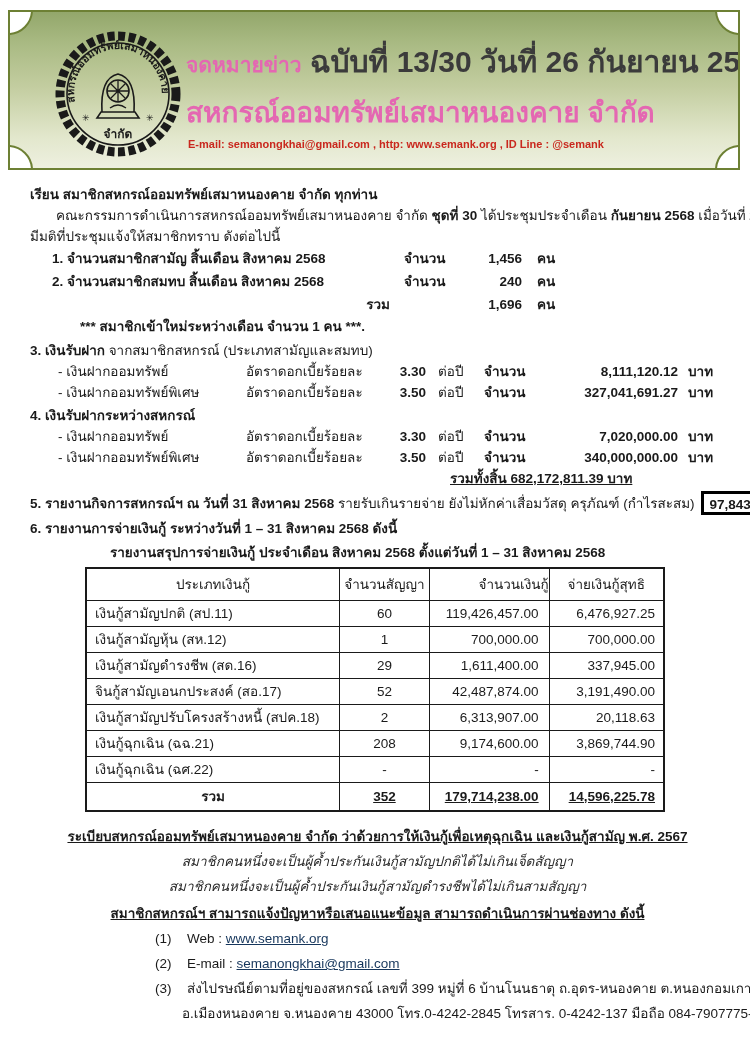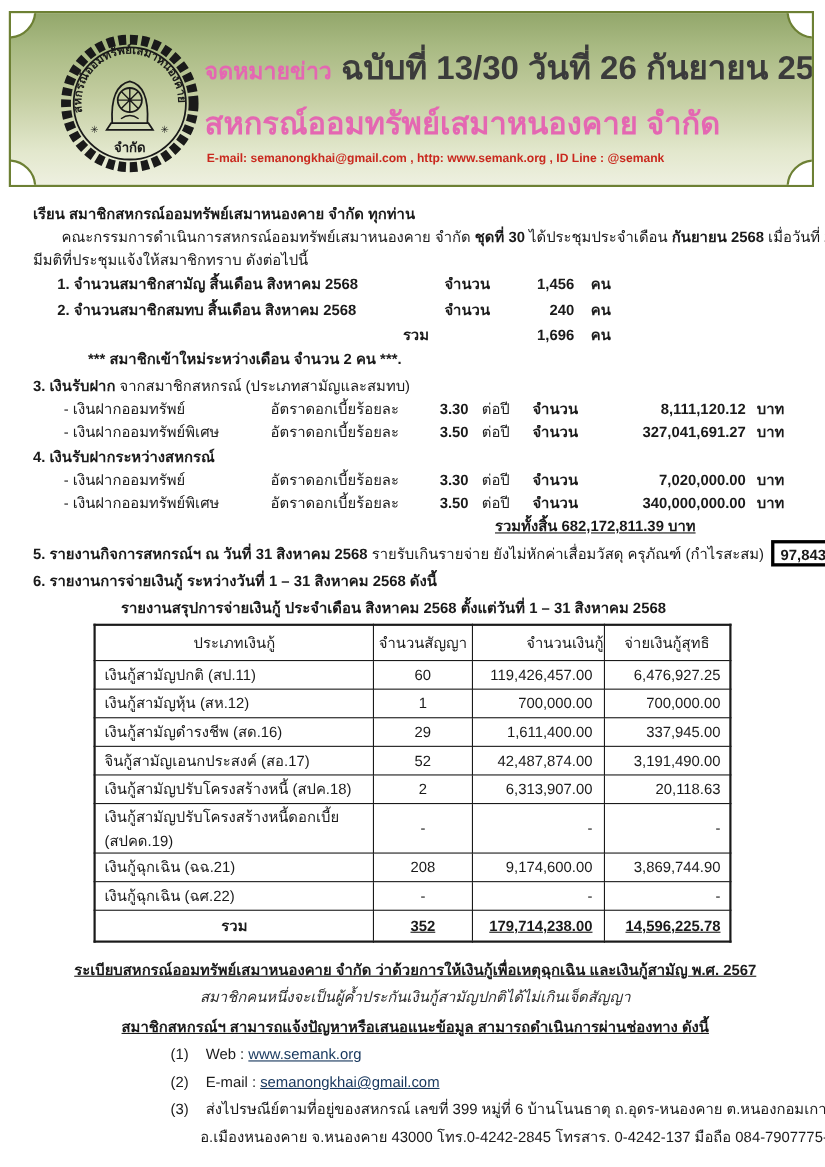--- a/index.html
+++ b/index.html
@@ -136,21 +136,21 @@
       <span class="m-qty">240</span>
       <span class="m-unit">คน</span>
     </div>
     <div class="ln tall row" style="padding-left:22px">
       <span class="m-label" style="text-align:right;padding-right:14px">รวม</span>
       <span class="m-qlabel"></span>
       <span class="m-qty">1,696</span>
       <span class="m-unit">คน</span>
     </div>
 
-    <div class="ln note">***  สมาชิกเข้าใหม่ระหว่างเดือน  จำนวน  2  คน  ***.</div>
+    <div class="ln note">***  สมาชิกเข้าใหม่ระหว่างเดือน  จำนวน  1  คน  ***.</div>
 
     <div class="ln" style="margin-top:3px"><span class="b">3.  เงินรับฝาก</span><span> จากสมาชิกสหกรณ์  (ประเภทสามัญและสมทบ)</span></div>
 
     <div class="ln row">
       <span class="d-name">-  เงินฝากออมทรัพย์</span>
       <span class="d-ratelabel">อัตราดอกเบี้ยร้อยละ</span>
       <span class="d-rate">3.30</span>
       <span class="d-per">ต่อปี</span>
       <span class="d-qlabel">จำนวน</span>
       <span class="d-amount">8,111,120.12</span>
@@ -231,26 +231,20 @@
             <td class="c2">42,487,874.00</td>
             <td class="c3">3,191,490.00</td>
           </tr>
           <tr>
             <td class="c0">เงินกู้สามัญปรับโครงสร้างหนี้ (สปค.18)</td>
             <td class="c1">2</td>
             <td class="c2">6,313,907.00</td>
             <td class="c3">20,118.63</td>
           </tr>
           <tr>
-            <td class="c0">เงินกู้สามัญปรับโครงสร้างหนี้ดอกเบี้ย (สปคด.19)</td>
-            <td class="c1">-</td>
-            <td class="c2">-</td>
-            <td class="c3">-</td>
-          </tr>
-          <tr>
             <td class="c0">เงินกู้ฉุกเฉิน (ฉฉ.21)</td>
             <td class="c1">208</td>
             <td class="c2">9,174,600.00</td>
             <td class="c3">3,869,744.90</td>
           </tr>
           <tr>
             <td class="c0">เงินกู้ฉุกเฉิน (ฉศ.22)</td>
             <td class="c1">-</td>
             <td class="c2">-</td>
             <td class="c3">-</td>
@@ -261,20 +255,21 @@
           <td class="c0">รวม</td>
           <td class="c1 u">352</td>
           <td class="c2 u">179,714,238.00</td>
           <td class="c3 u">14,596,225.78</td>
         </tr>
       </tbody>
     </table>
 
     <div class="f-title">ระเบียบสหกรณ์ออมทรัพย์เสมาหนองคาย  จำกัด ว่าด้วยการให้เงินกู้เพื่อเหตุฉุกเฉิน และเงินกู้สามัญ พ.ศ. 2567</div>
     <div class="f-rule">สมาชิกคนหนึ่งจะเป็นผู้ค้ำประกันเงินกู้สามัญปกติได้ไม่เกินเจ็ดสัญญา</div>
+    <div class="f-rule">สมาชิกคนหนึ่งจะเป็นผู้ค้ำประกันเงินกู้สามัญดำรงชีพได้ไม่เกินสามสัญญา</div>
     <div class="f-title" style="margin-top:2px">สมาชิกสหกรณ์ฯ สามารถแจ้งปัญหาหรือเสนอแนะข้อมูล สามารถดำเนินการผ่านช่องทาง ดังนี้</div>
 
     <div class="f-ch"><span class="no">(1)</span><span>Web : </span><a href="#" class="doc-link">www.semank.org</a></div>
     <div class="f-ch"><span class="no">(2)</span><span>E-mail : </span><a href="#" class="doc-link">semanongkhai@gmail.com</a></div>
     <div class="f-ch"><span class="no">(3)</span><span>ส่งไปรษณีย์ตามที่อยู่ของสหกรณ์ เลขที่ 399  หมู่ที่ 6 บ้านโนนธาตุ  ถ.อุดร-หนองคาย  ต.หนองกอมเกาะ</span></div>
     <div class="f-ch cont">อ.เมืองหนองคาย จ.หนองคาย 43000  โทร.0-4242-2845  โทรสาร. 0-4242-137 มือถือ 084-7907775-6</div>
 
   </div>
 </div>
 

